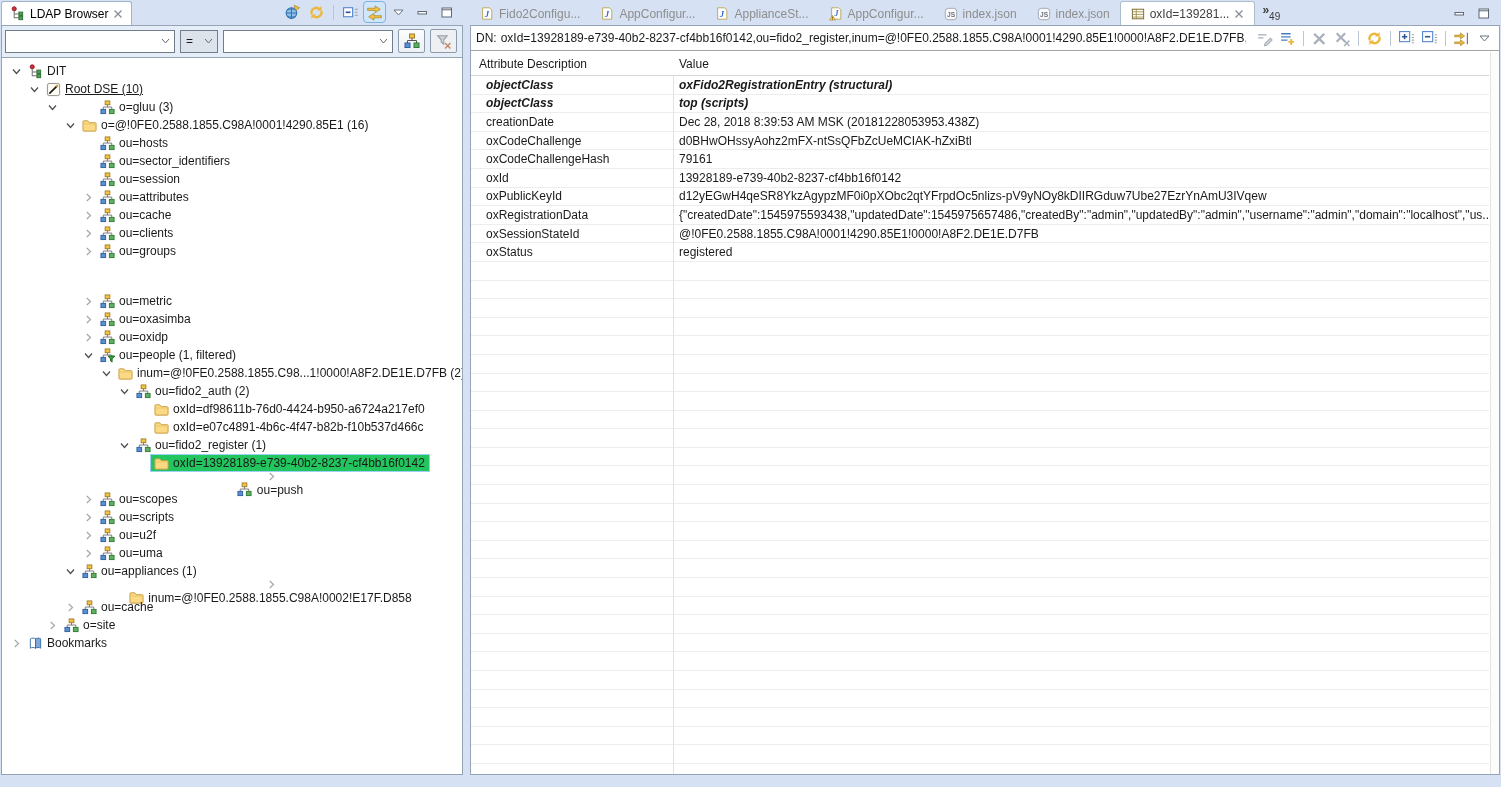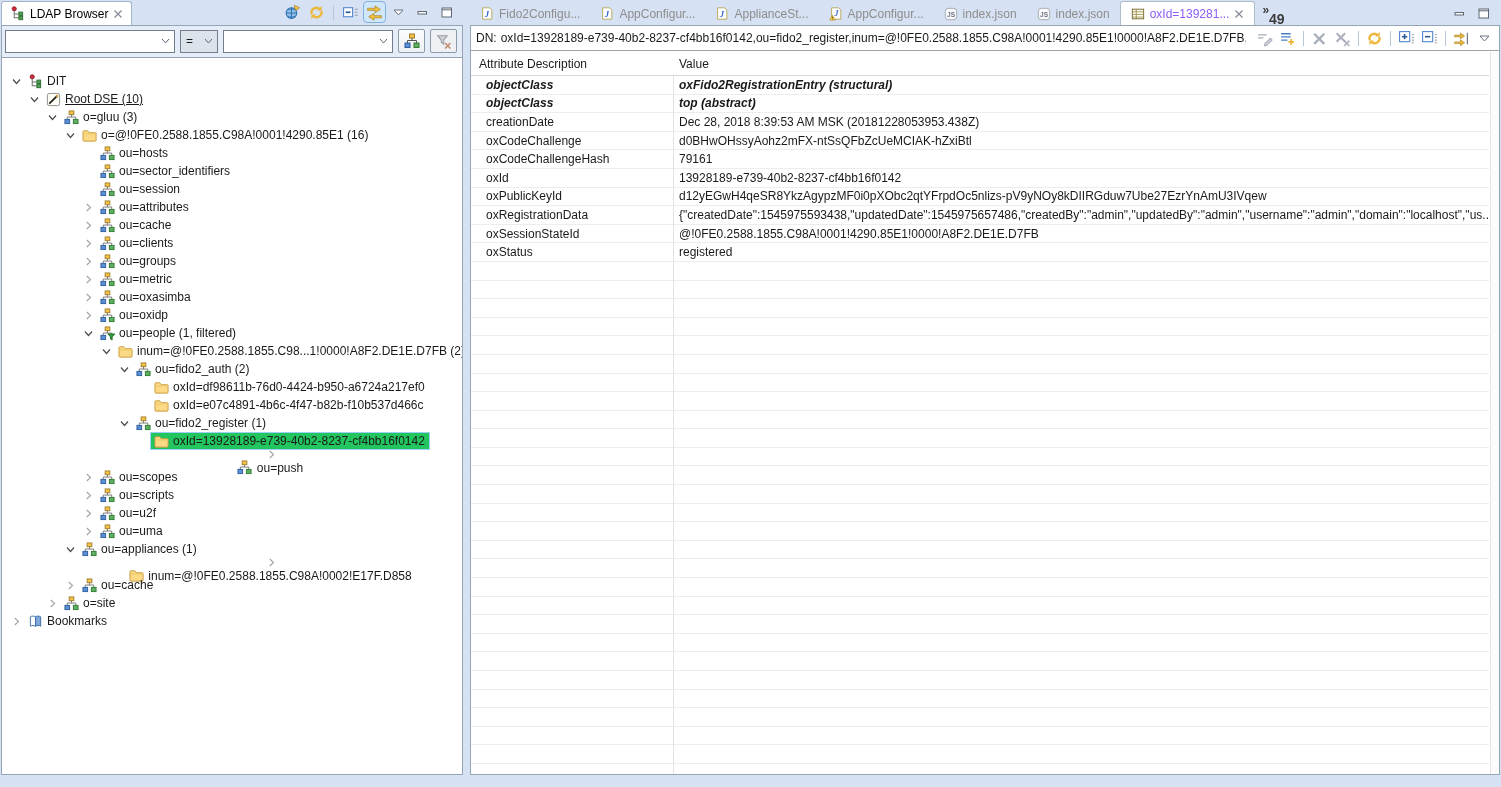--- a/index.html
+++ b/index.html
@@ -21,34 +21,34 @@
   .filter-row{height:30px;display:flex;align-items:center;gap:5px;padding:0 3px}
   .combo{height:23px;background:#fff;border:1px solid #717d8a;display:flex;align-items:center}
   .combo .combo-text{flex:1;padding:0 5px;overflow:hidden;white-space:nowrap}
   .combo .combo-arrow{width:17px;flex:0 0 auto}
   .combo.w-main{width:170px}
   .combo.op{width:38px;background:#dde3ea}
   .tool-btn{width:27px;height:24px;border:1px solid #8c9aa9;background:linear-gradient(#fdfdfd,#edf0f4);
     display:flex;align-items:center;justify-content:center;border-radius:2px;cursor:default}
   .tool-btn.disabled{background:#eef0f3}
 
-  .tree{position:absolute;left:0;right:0;top:31px;bottom:0;background:#fff;border-top:1px solid #96a5b6;overflow:hidden;padding-top:14px}
+  .tree{position:absolute;left:0;right:0;top:31px;bottom:0;background:#fff;border-top:1px solid #96a5b6;overflow:hidden;padding-top:4px}
   .tree-row{display:flex;align-items:center;height:18px;white-space:nowrap}
   .tw-exp{width:16px;flex:0 0 auto;display:flex;justify-content:center}
   .node{display:flex;align-items:center;height:18px;padding:0 2px;border:1px solid transparent;gap:4px}
   .tw-icon{width:16px;display:flex;justify-content:center}
   .tw-label{padding-right:2px}
   .tree-row.selected .node{background:#22c55e;border-color:#9ed0f5}
 
   
   .editor-tabbar{position:absolute;left:470px;top:0;width:1030px;height:25px;display:flex;align-items:flex-end}
   .etab{display:flex;align-items:center;gap:5px;height:23px;padding:0 10px;color:#8d8d8d;cursor:default}
-  .etab.active{height:24px;background:#fff;border:1px solid #aebdcc;border-bottom:none;border-radius:3px 3px 0 0;color:#8b5cf6}
+  .etab.active{height:24px;background:#fff;border:1px solid #aebdcc;border-bottom:none;border-radius:3px 3px 0 0;color:#404040}
   .etab-overflow{display:flex;align-items:flex-start;padding:0 7px;color:#3c3c3c;font-weight:bold;height:22px}
-  .etab-overflow .cnt{font-size:14px;margin-top:8px;font-weight:bold}
+  .etab-overflow .cnt{font-size:10px;margin-top:8px;font-weight:normal}
   .tabbar-buttons{margin-left:auto;display:flex;gap:12px;padding:0 10px 6px 0}
 
   .editor-panel{position:absolute;left:470px;top:25px;width:1030px;height:750px;background:#fff;border:1px solid #96a5b6;overflow:hidden}
   .dn-bar{height:25px;display:flex;align-items:center;border-bottom:1px solid #a3a3a3;padding-left:5px;gap:4px}
   .dn-label{flex:0 0 auto}
   .dn-value{flex:1 1 auto;min-width:0;overflow:hidden;white-space:nowrap}
   .dn-toolbar{display:flex;align-items:center;gap:2px;padding:0 4px;flex:0 0 auto}
 
   .entry-table{position:absolute;left:0;right:10px;top:26px;bottom:0}
   .col-divider{position:absolute;left:202px;top:0;bottom:0;width:1px;background:#e2e2e2}
@@ -220,21 +220,21 @@
             <span class="icon tw-icon">
               <svg width="15" height="15" viewBox="0 0 16 16">
                 <rect x="1.5" y="1.5" width="13" height="13" rx="2" fill="#fffef4" stroke="#8a8a8a"></rect>
                 <path d="M3.5 12.5l9-9" stroke="#1a1a1a" stroke-width="1.8"></path>
                 <path d="M11 3.5l1.6 1.6" stroke="#e8a33c" stroke-width="2"></path>
               </svg>
             </span>
             <span class="tw-label">Root DSE (10)</span>
           </span>
         </div>
-        <div class="tree-row" style="padding-left: 42px;">
+        <div class="tree-row" style="padding-left: 42px; gap: 36px;">
           <span class="tw-exp">
             <svg width="9" height="9" viewBox="0 0 9 9">
               <path d="M1 2.5L4.5 6.5L8 2.5" fill="none" stroke="#4d4d4d" stroke-width="1.2"></path>
             </svg>
           </span>
           <span class="node">
             <span class="icon tw-icon">
               <svg width="15" height="15" viewBox="0 0 16 16">
                 <rect x="5.5" y="1" width="5" height="4" fill="#f3c245" stroke="#a3802a"></rect>
                 <path d="M8 5v2.5M3.5 7.5h9M3.5 7.5V10M12.5 7.5V10" stroke="#777" fill="none"></path>
@@ -368,21 +368,21 @@
               <svg width="15" height="15" viewBox="0 0 16 16">
                 <rect x="5.5" y="1" width="5" height="4" fill="#f3c245" stroke="#a3802a"></rect>
                 <path d="M8 5v2.5M3.5 7.5h9M3.5 7.5V10M12.5 7.5V10" stroke="#777" fill="none"></path>
                 <rect x="1" y="10" width="5" height="4.5" fill="#5b8fd4" stroke="#2f5f9e"></rect>
                 <rect x="10" y="10" width="5" height="4.5" fill="#5fae63" stroke="#2f7d33"></rect>
               </svg>
             </span>
             <span class="tw-label">ou=groups</span>
           </span>
         </div>
-        <div class="tree-row" style="padding-left: 78px;">
+        <div class="tree-row" style="padding-left: 78px; margin-top: 32px;">
           <span class="tw-exp">
             <svg width="9" height="9" viewBox="0 0 9 9">
               <path d="M2.8 1L6.5 4.5L2.8 8" fill="none" stroke="#a6a6a6" stroke-width="1.2"></path>
             </svg>
           </span>
           <span class="node">
             <span class="icon tw-icon">
               <svg width="15" height="15" viewBox="0 0 16 16">
                 <rect x="5.5" y="1" width="5" height="4" fill="#f3c245" stroke="#a3802a"></rect>
                 <path d="M8 5v2.5M3.5 7.5h9M3.5 7.5V10M12.5 7.5V10" stroke="#777" fill="none"></path>
@@ -896,21 +896,21 @@
         <div class="h-attr">Attribute Description</div>
         <div class="h-val">Value</div>
       </div>
       <div id="t-body">
           <div class="t-row emphasis">
             <div class="c-attr">objectClass</div>
             <div class="c-val">oxFido2RegistrationEntry (structural)</div>
           </div>
           <div class="t-row emphasis">
             <div class="c-attr">objectClass</div>
-            <div class="c-val">top (abstract)</div>
+            <div class="c-val">top (scripts)</div>
           </div>
           <div class="t-row">
             <div class="c-attr">creationDate</div>
             <div class="c-val">Dec 28, 2018 8:39:53 AM MSK (20181228053953.438Z)</div>
           </div>
           <div class="t-row">
             <div class="c-attr">oxCodeChallenge</div>
             <div class="c-val">d0BHwOHssyAohz2mFX-ntSsQFbZcUeMCIAK-hZxiBtl</div>
           </div>
           <div class="t-row">

